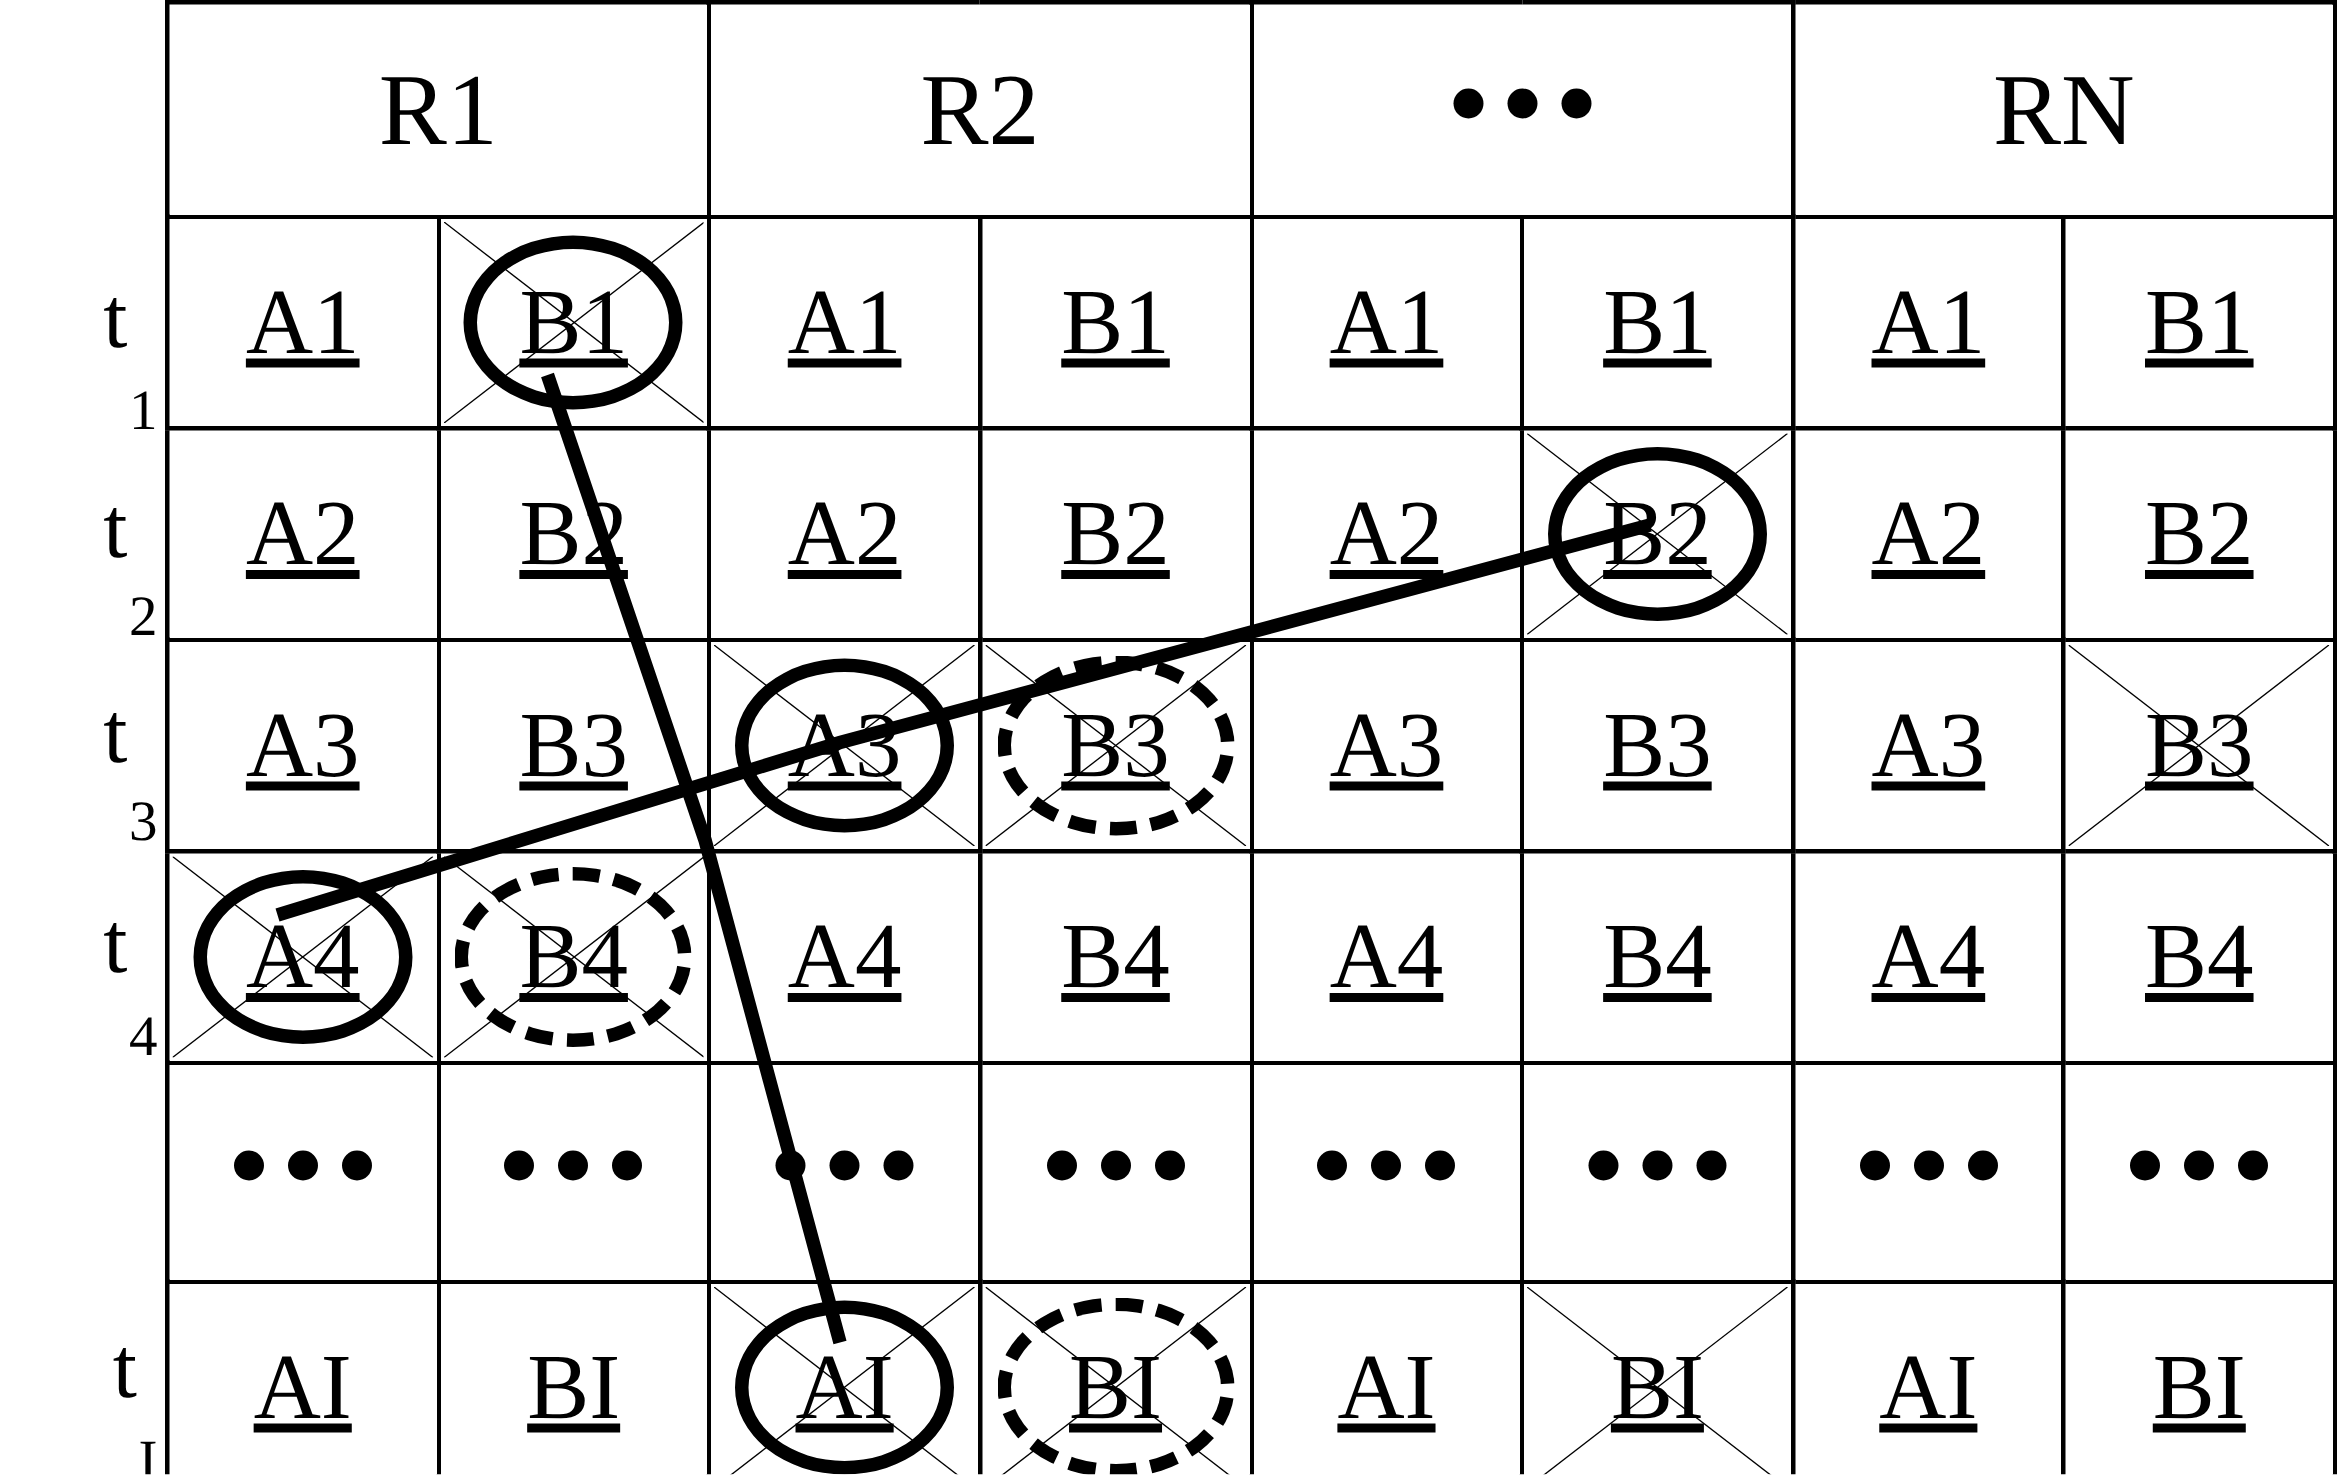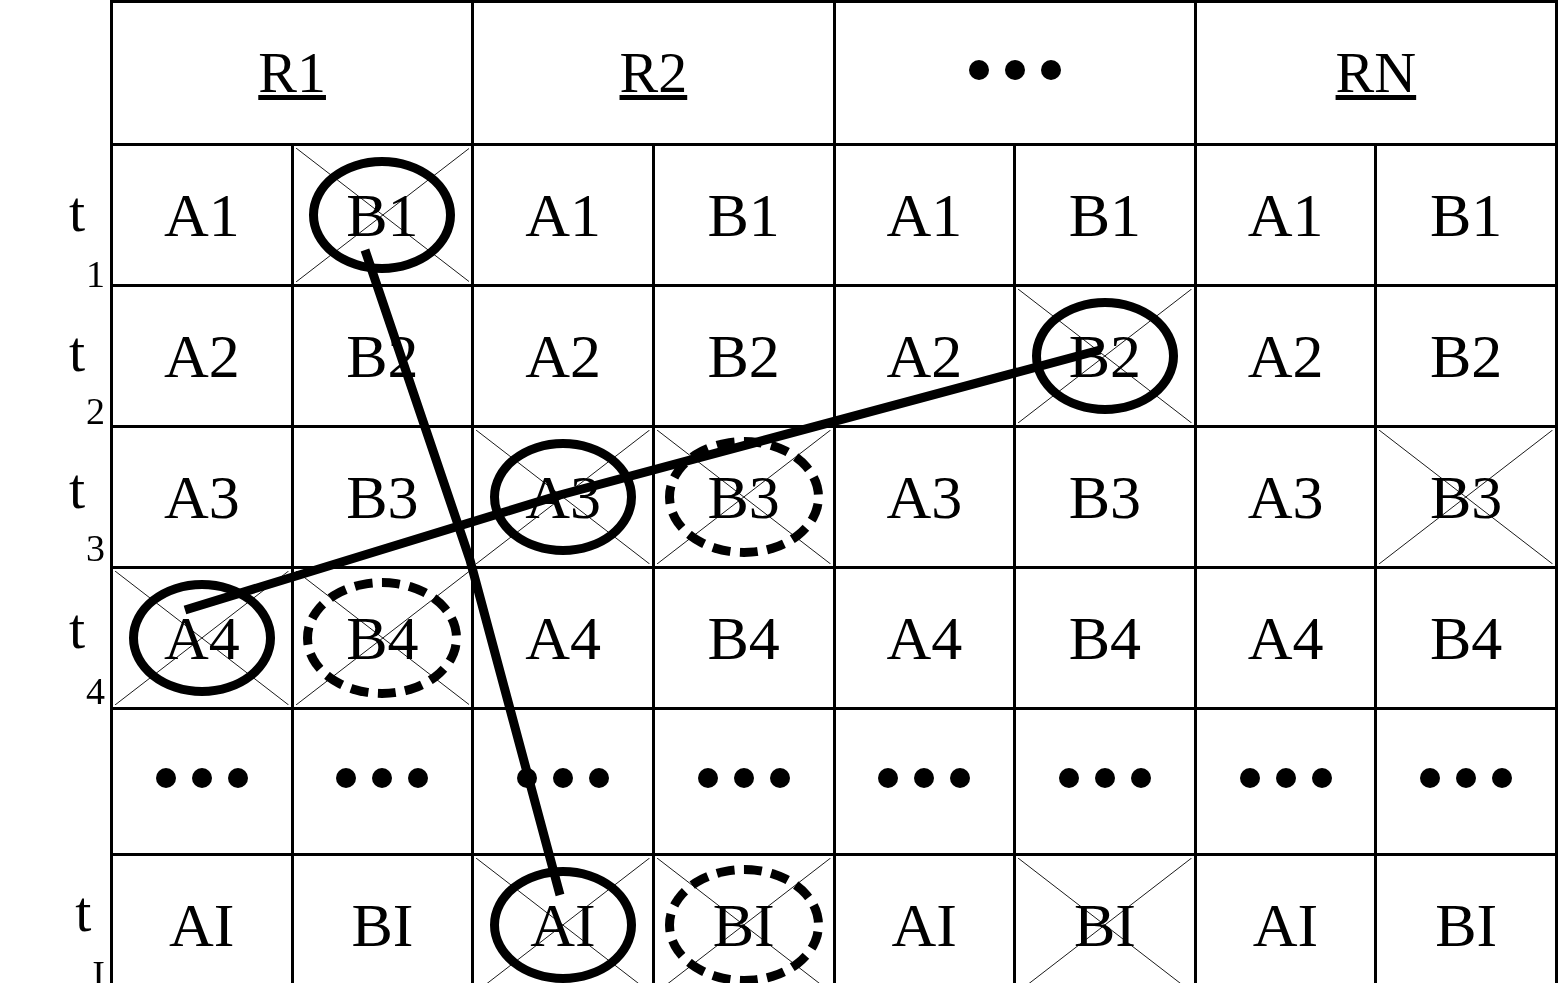--- a/index.html
+++ b/index.html
@@ -59,23 +59,23 @@
     border: 3px solid #000;
     text-align: center;
     vertical-align: middle;
     color: #000;
     font-size: 62px;
     line-height: 1;
     padding: 0;
     position: relative;
     background: #fff;
   }
-  #gridtable td.hdr { font-size: 58px; text-decoration: underline; }
+  #gridtable td.hdr { font-size: 68px; }
   #gridtable tr.hdrrow td { height: 140px; }
-  #gridtable tr.datarow td { height: 138px; }
+  #gridtable tr.datarow td { height: 138px; text-decoration: underline; }
   #gridtable tr.elliprow td { height: 143px; }
   .cellbox {
     position: relative;
     width: 100%; height: 100%;
     display: flex;
     align-items: center;
     justify-content: center;
   }
   .celltext { position: relative; z-index: 2; }
 

